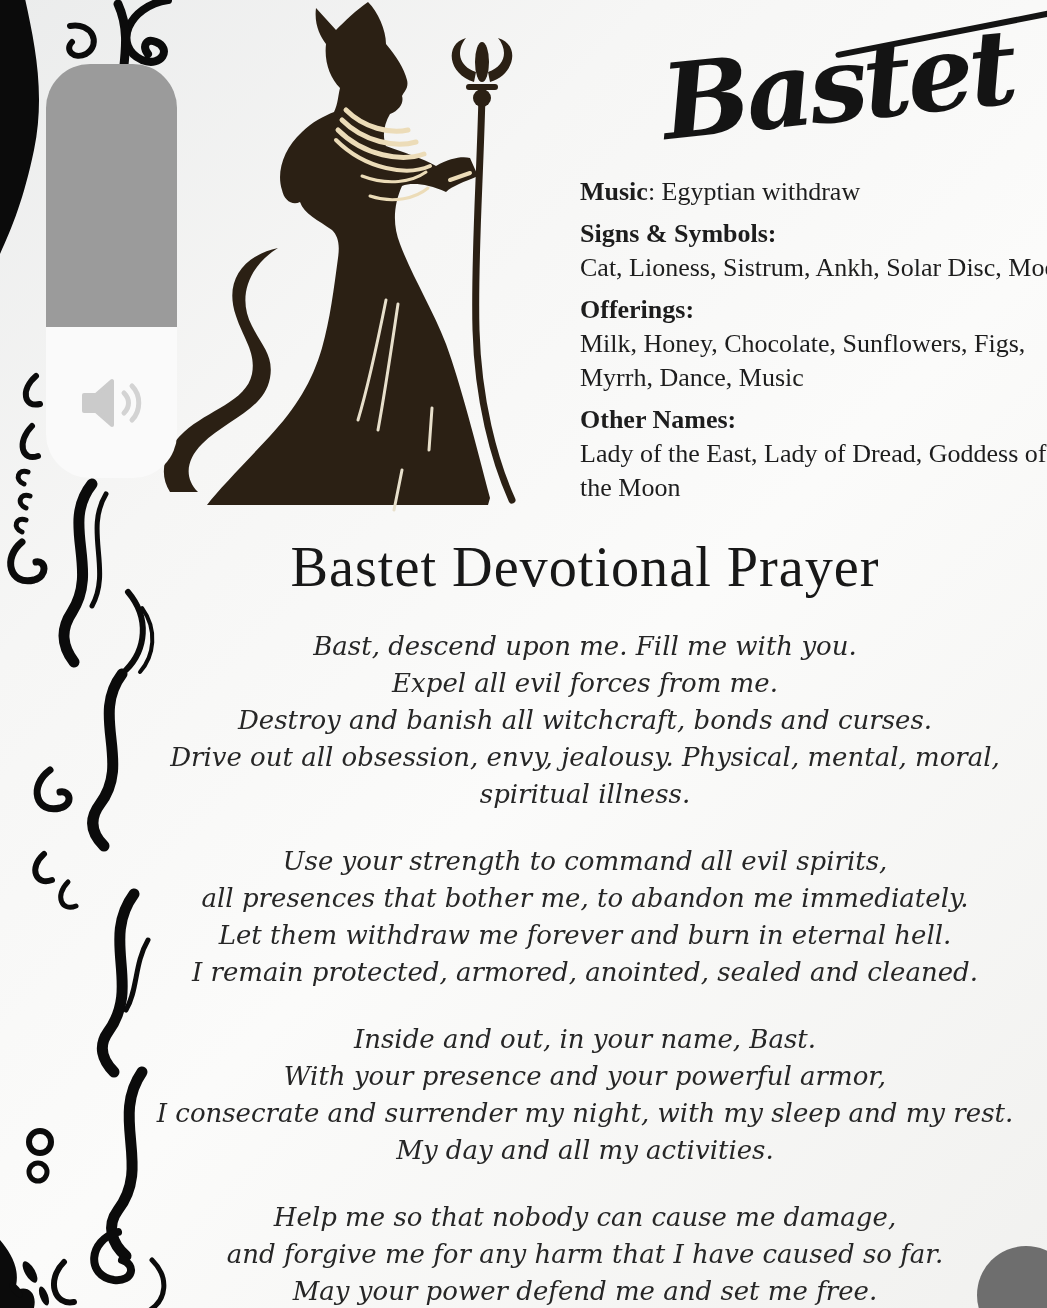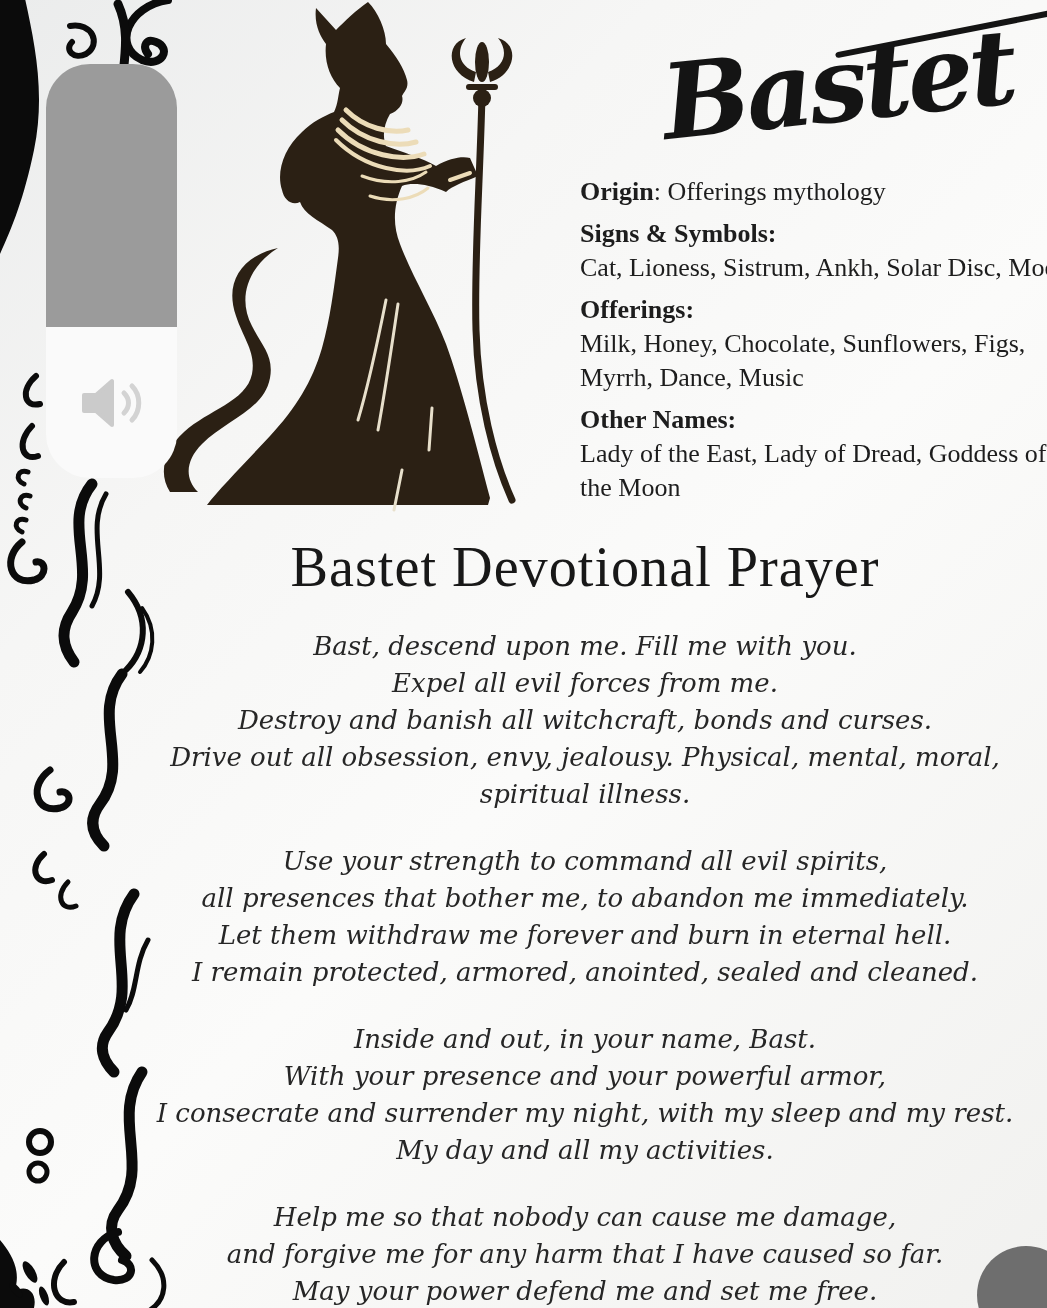--- a/index.html
+++ b/index.html
@@ -151,21 +151,21 @@
       <svg width="64" height="52" viewBox="0 0 64 52">
         <path d="M4,18 h12 l16,-14 v44 l-16,-14 h-12 z" fill="#cbcbcb" stroke="#cbcbcb" stroke-width="4" stroke-linejoin="round"></path>
         <path d="M44,16 C50,22 50,30 44,36" stroke="#d3d3d3" stroke-width="5" fill="none" stroke-linecap="round"></path>
         <path d="M52,9 C61,18 61,34 52,43" stroke="#d3d3d3" stroke-width="5" fill="none" stroke-linecap="round"></path>
       </svg>
     </div>
   </div>
 
   <div class="info">
     <div class="group">
-      <span class="label">Origin</span><span>: Offerings mythology</span>
+      <span class="label">Music</span><span>: Egyptian withdraw</span>
     </div>
     <div class="group">
       <div class="label">Signs &amp; Symbols:</div>
       <div>Cat, Lioness, Sistrum, Ankh, Solar Disc, Moon</div>
     </div>
     <div class="group">
       <div class="label">Offerings:</div>
       <div>Milk, Honey, Chocolate, Sunflowers, Figs,</div>
       <div>Myrrh, Dance, Music</div>
     </div>

